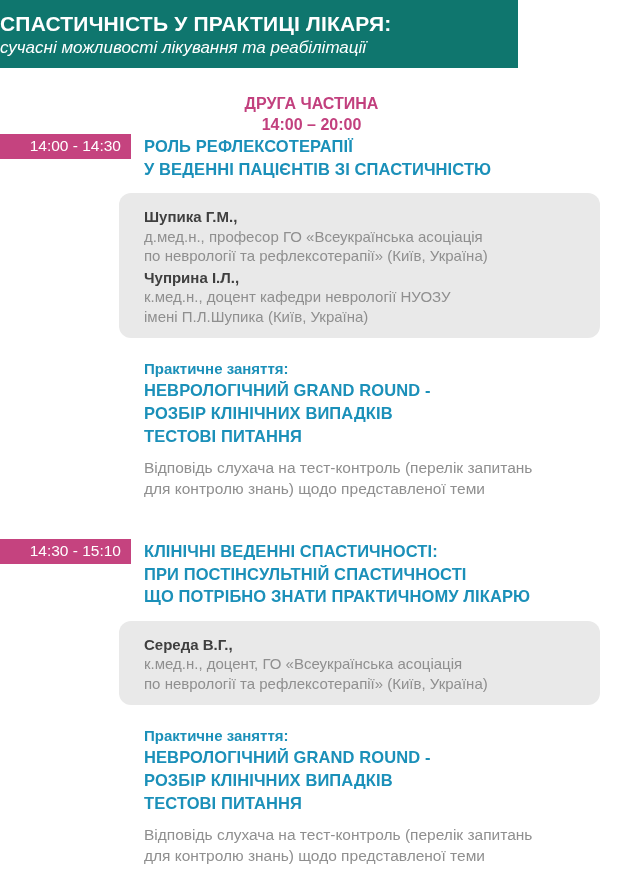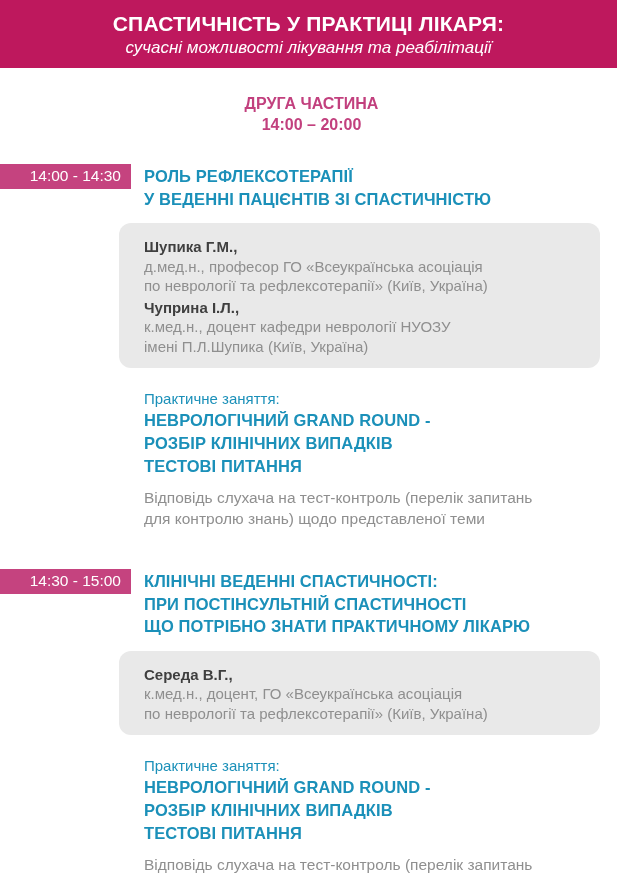--- a/index.html
+++ b/index.html
@@ -8,25 +8,25 @@
     width: 617px;
     height: 875px;
     margin: 0 auto;
     font-family: "Liberation Sans", "DejaVu Sans", sans-serif;
     overflow: hidden;
     position: relative;
   }
 
   
   .banner {
-    width: 617px;
+    width: 518px;
     height: 68px;
-    background: #be185d;
+    background: #0f766e;
     color: #ffffff;
-    text-align: center;
+    text-align: left;
     display: flex;
     flex-direction: column;
     justify-content: center;
     padding-top: 2px;
   }
   .banner-title {
     font-size: 21px;
     font-weight: bold;
     letter-spacing: 0.2px;
     line-height: 26px;
@@ -48,21 +48,21 @@
     line-height: 21px;
     padding-left: 6px;
   }
 
   
   .session {
     position: relative;
     padding-left: 119px;
     padding-right: 17px;
   }
-  .session-1 { margin-top: 30px; }
+  .session-1 { }
   .session-2 { margin-top: 41px; }
 
   .time-badge {
     position: absolute;
     left: 0;
     top: -1px;
     width: 131px;
     height: 25px;
     background: #c5437f;
     color: #ffffff;
@@ -98,21 +98,21 @@
     color: #8f8f8f;
     white-space: pre-line;
   }
 
   .practical {
     margin-top: 21px;
     padding-left: 25px;
   }
   .practical-label {
     color: #1b90b9;
-    font-weight: normal;
+    font-weight: bold;
     font-size: 15px;
     line-height: 20px;
   }
   .practical-line {
     color: #1b90b9;
     font-weight: bold;
     font-size: 16.5px;
     line-height: 23px;
     letter-spacing: 0.1px;
   }
@@ -160,21 +160,21 @@
       <div class="practical-label">Практичне заняття:</div>
       <div class="practical-line">НЕВРОЛОГІЧНИЙ GRAND ROUND -</div>
       <div class="practical-line">РОЗБІР КЛІНІЧНИХ ВИПАДКІВ</div>
       <div class="practical-line">ТЕСТОВІ ПИТАННЯ</div>
     </div>
     <div class="practical-desc">Відповідь слухача на тест-контроль (перелік запитань
 для контролю знань) щодо представленої теми</div>
   </section>
 
   <section class="session session-2">
-    <div class="time-badge">14:30 - 15:00</div>
+    <div class="time-badge">14:30 - 15:10</div>
     <h2 class="session-title">
       <div>КЛІНІЧНІ ВЕДЕННІ СПАСТИЧНОСТІ:</div>
       <div>ПРИ ПОСТІНСУЛЬТНІЙ СПАСТИЧНОСТІ</div>
       <div>ЩО ПОТРІБНО ЗНАТИ ПРАКТИЧНОМУ ЛІКАРЮ</div>
     </h2>
 
     <div class="speaker-card">
       <div class="speaker-name">Середа В.Г.,</div>
       <div class="speaker-details">к.мед.н., доцент, ГО «Всеукраїнська асоціація
 по неврології та рефлексотерапії» (Київ, Україна)</div>

